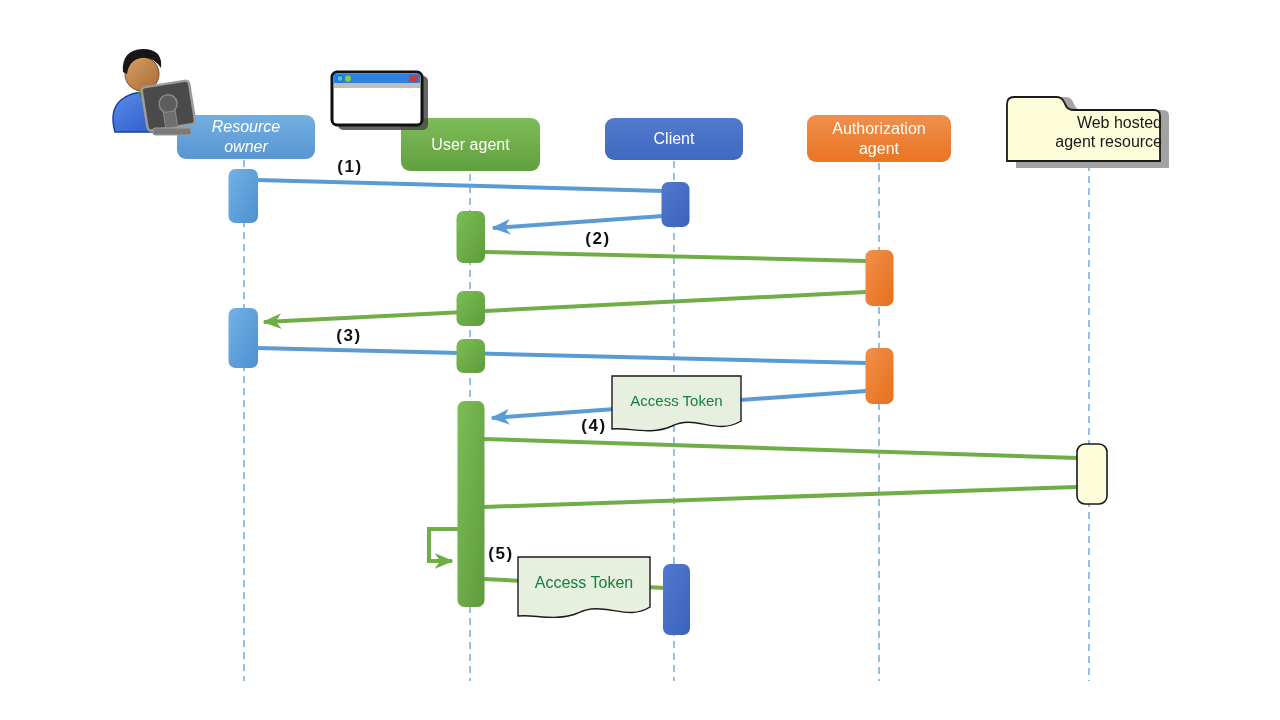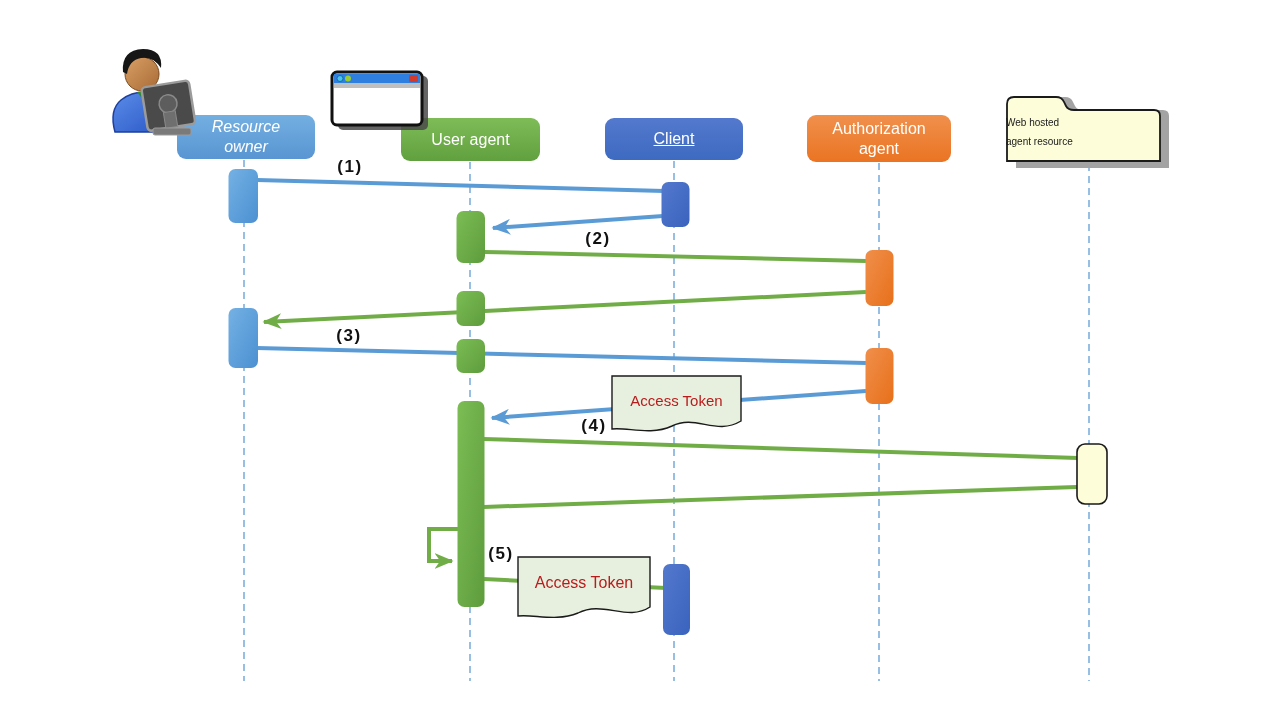--- a/index.html
+++ b/index.html
@@ -8,39 +8,39 @@
     font-family:"Liberation Sans", sans-serif;overflow:hidden;
   }
   #layer-svg{position:absolute;left:0;top:0;}
   .hdr{
     position:absolute;border-radius:9px;color:#fff;
     display:flex;flex-direction:column;align-items:center;justify-content:center;
     font-size:16px;line-height:20px;text-align:center;
   }
   .hdr-ro{left:177px;top:115px;width:138px;height:44px;
     background:linear-gradient(180deg,#74AFE1,#5895D2);font-style:italic;}
-  .hdr-ua{left:401px;top:118px;width:139px;height:43px;
+  .hdr-ua{left:401px;top:118px;width:139px;height:53px;
     background:linear-gradient(180deg,#7EBC58,#61A03E);}
   .hdr-cl{left:605px;top:118px;width:138px;height:42px;
     background:linear-gradient(180deg,#547CC,#3E6AC1);
-    background:linear-gradient(180deg,#5379CD,#3E6AC1);text-decoration:underline;}
+    background:linear-gradient(180deg,#5379CD,#3E6AC1);}
   .hdr-as{left:807px;top:115px;width:144px;height:47px;
     background:linear-gradient(180deg,#F0904C,#EA7423);text-align:right;}
   .folder-text{
     position:absolute;left:1006px;top:104px;width:156px;height:56px;
-    display:flex;flex-direction:column;align-items:flex-start;justify-content:center;
-    font-size:10px;line-height:19px;color:#1a1a1a;text-align:center;
+    display:flex;flex-direction:column;align-items:flex-end;justify-content:center;
+    font-size:16px;line-height:19px;color:#1a1a1a;text-align:center;
   }
   .step-label{
     position:absolute;width:56px;text-align:center;
     font-size:17px;font-weight:700;color:#111;letter-spacing:1.5px;
   }
   .note-text{
     position:absolute;display:flex;align-items:center;justify-content:center;
-    font-size:15px;color:#b91c1c;text-align:center;
+    font-size:15px;color:#15803d;text-align:center;
   }
 </style>
 </head>
 <body>
 
 <div id="stage">
 
   <svg id="layer-svg" width="1280" height="720" viewBox="0 0 1280 720">
     <defs>
       <marker id="arrB" viewBox="0 0 12 10" refX="11" refY="5" markerWidth="19" markerHeight="16" orient="auto" markerUnits="userSpaceOnUse">

